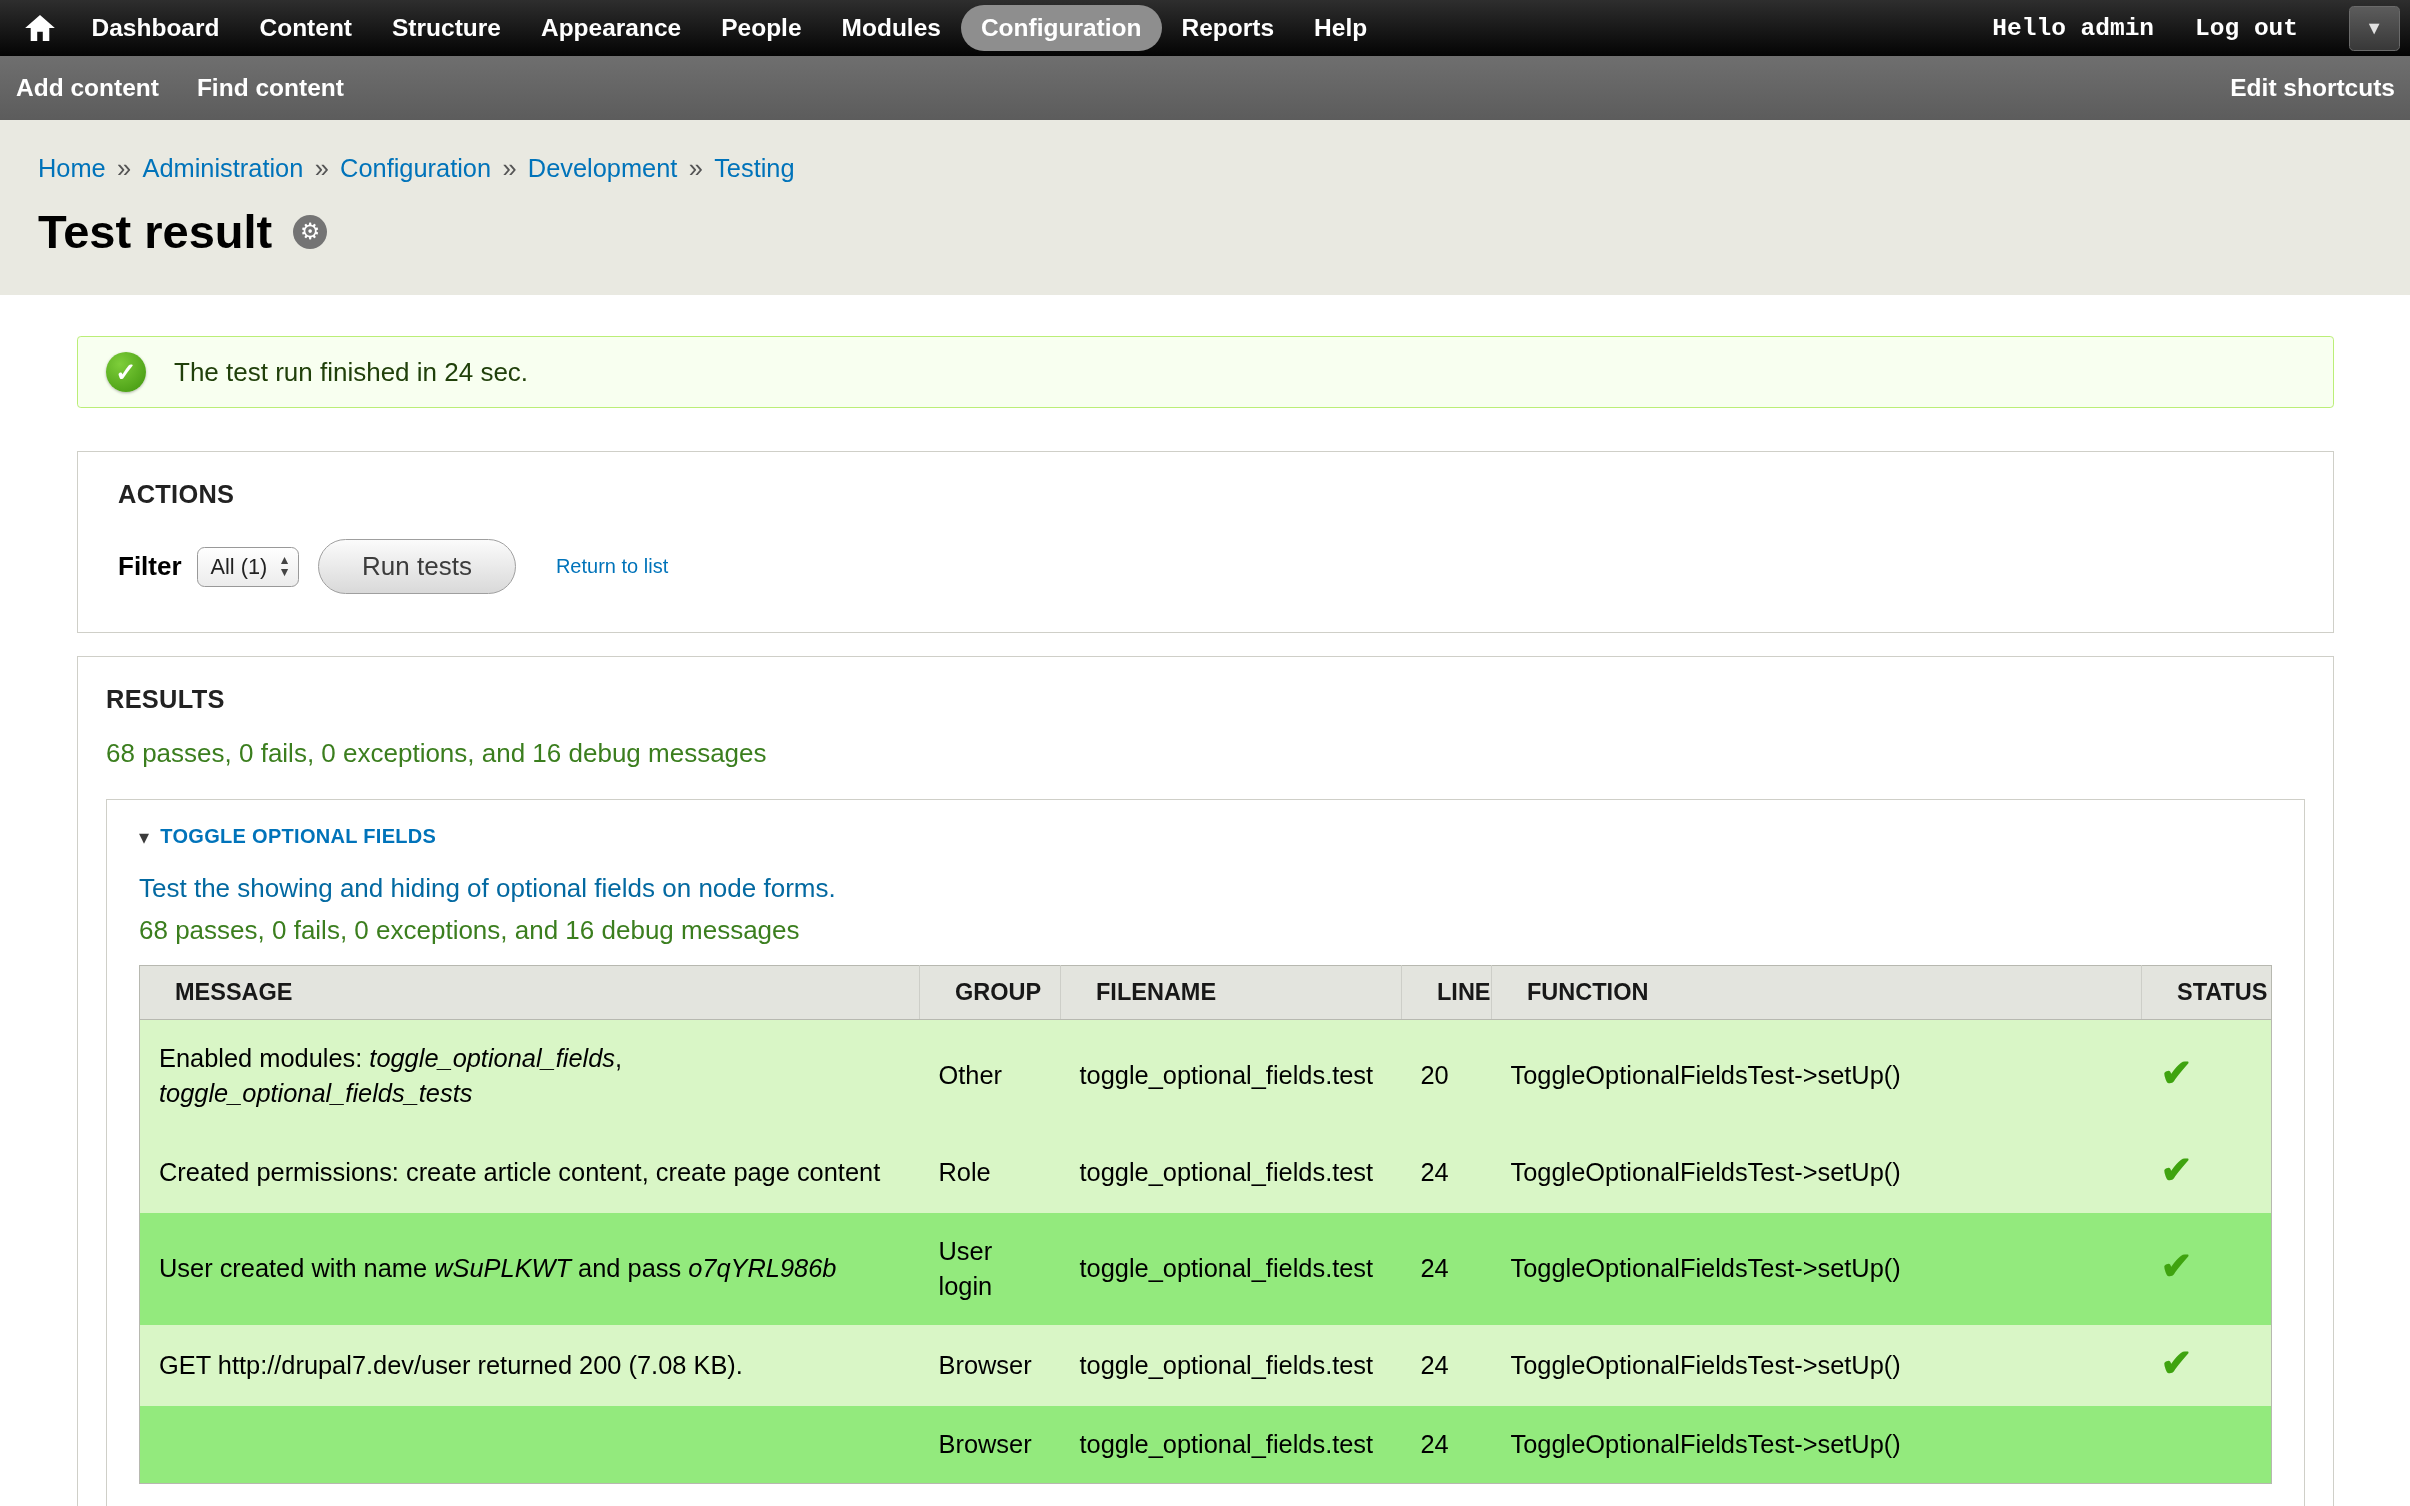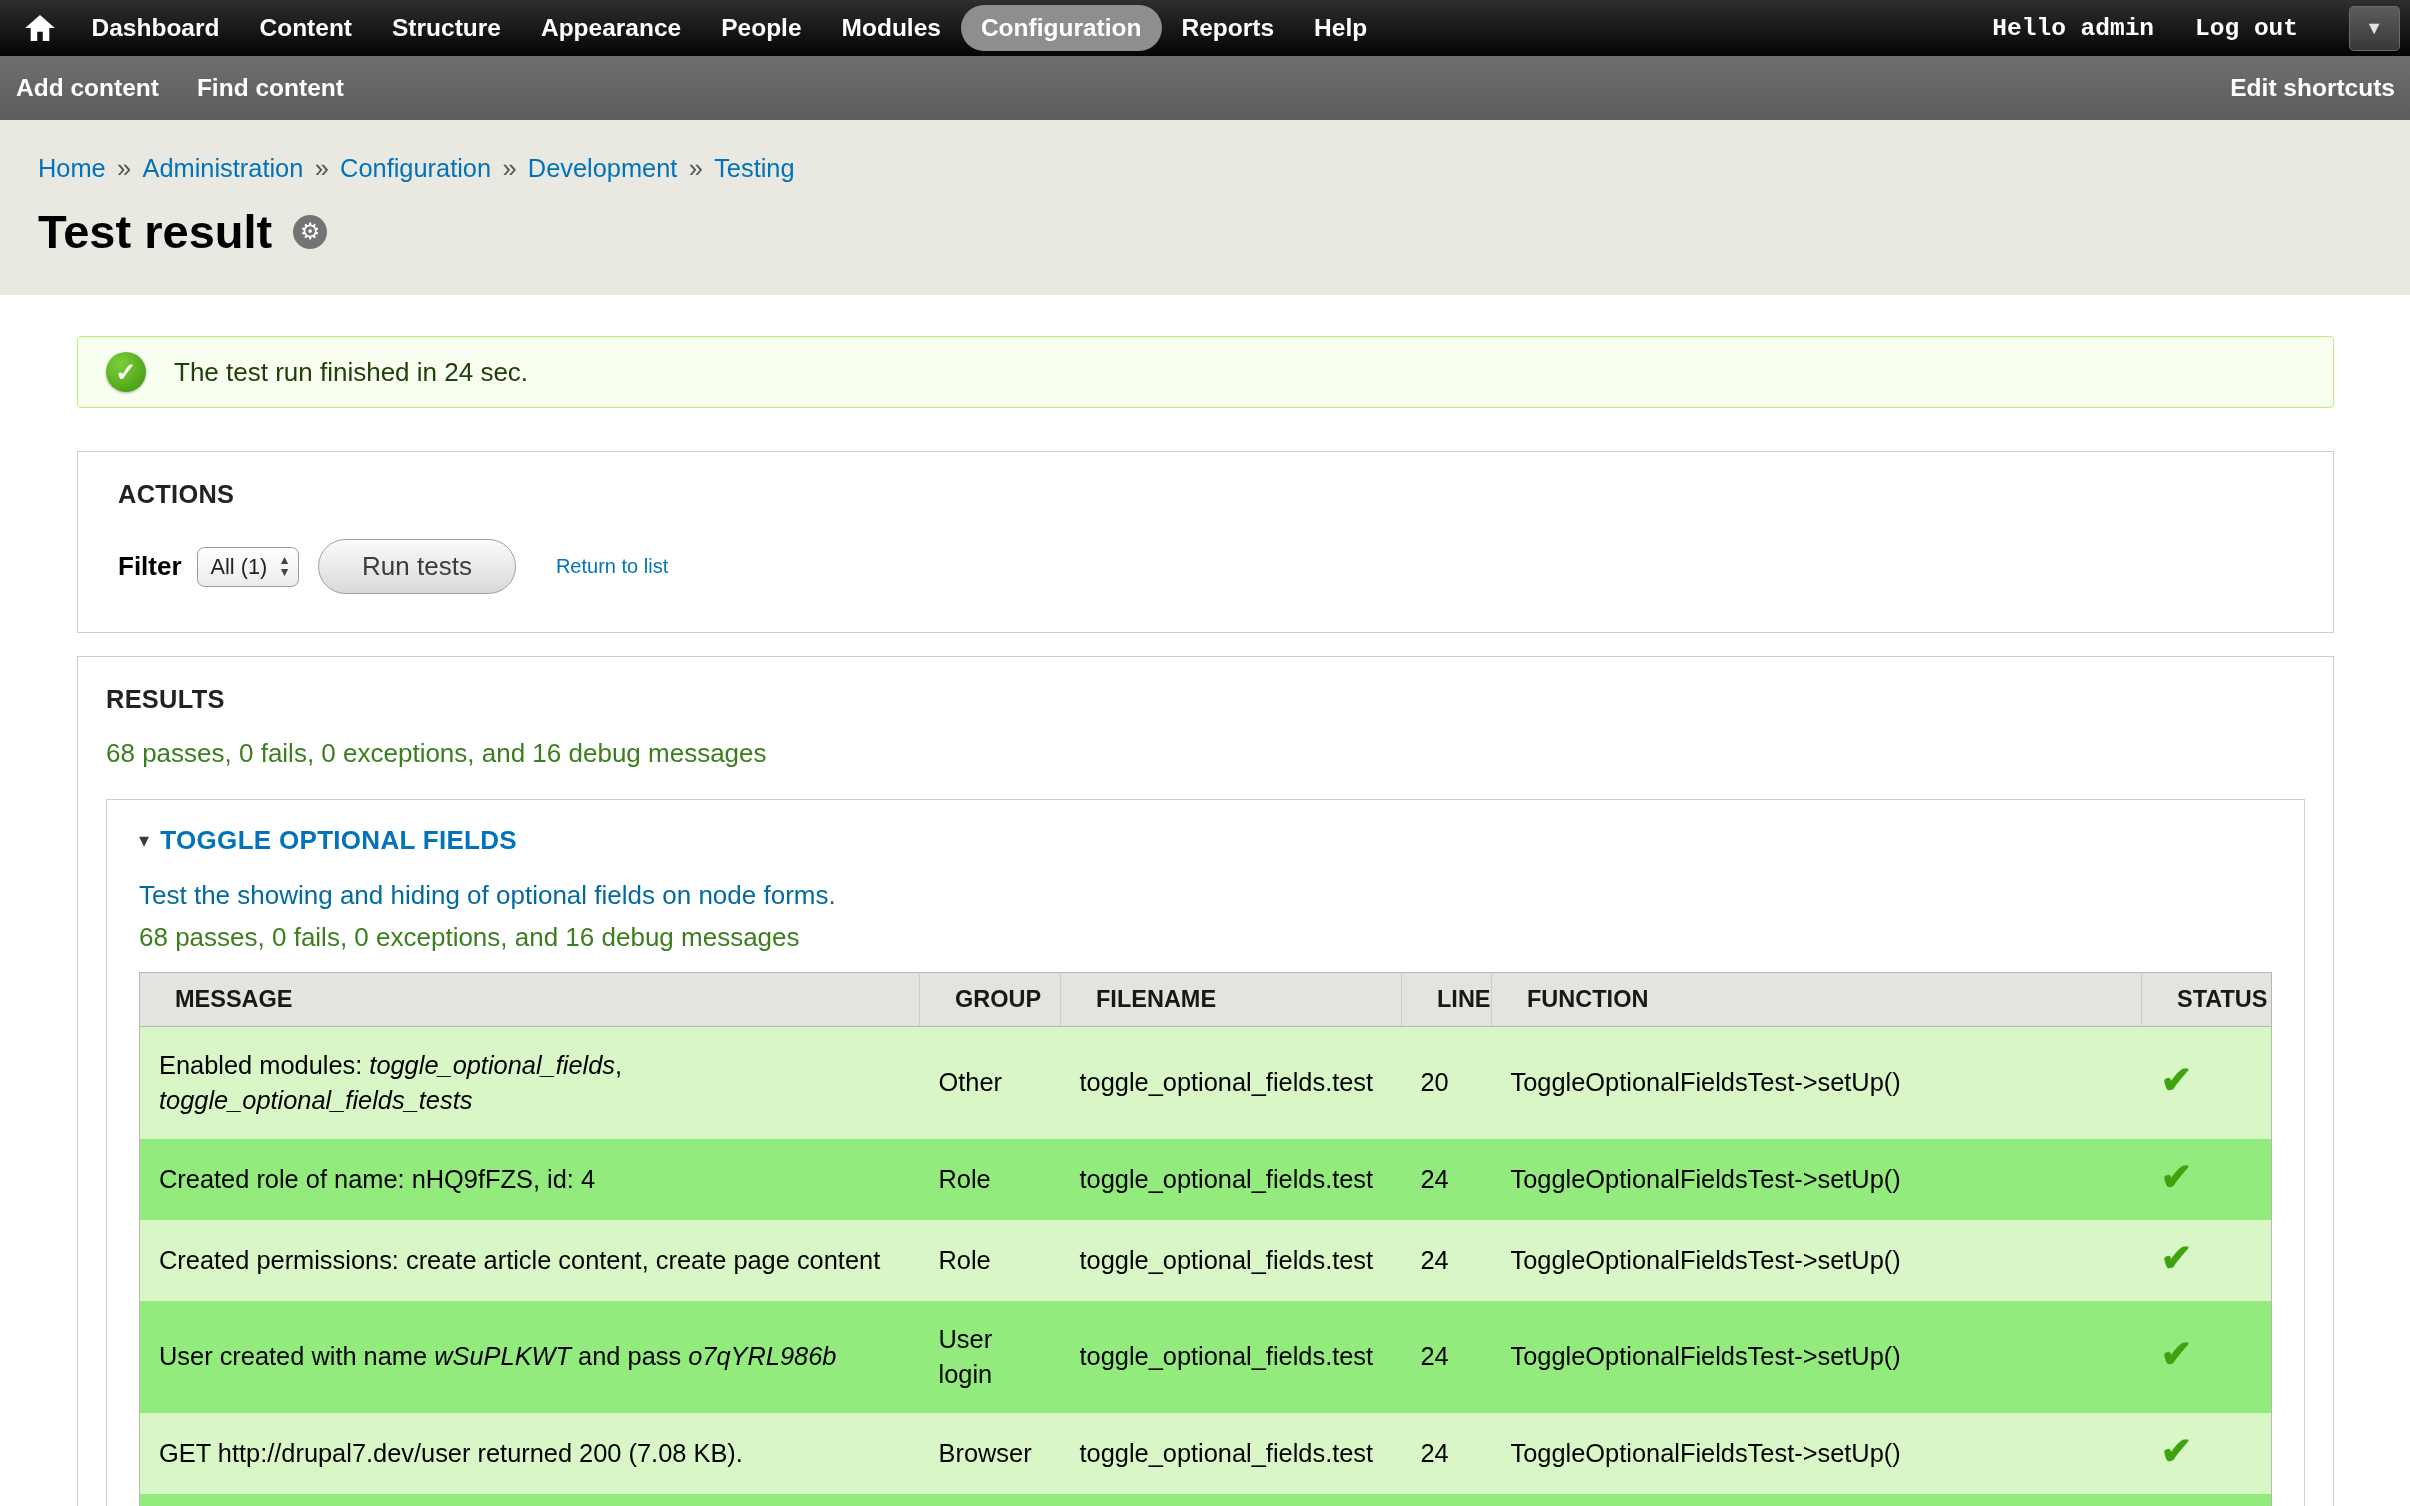--- a/index.html
+++ b/index.html
@@ -107,21 +107,21 @@
     font-size: 26px; color: #3c3c3c; font-family: inherit; cursor: pointer;
   }
   .return-link { margin-left: 40px; color: #0073ba; font-size: 20px; cursor: pointer; }
 
   .panel-results { padding: 28px 28px 56px; min-height: 1036px; }
   .results-summary { margin-top: 24.5px; font-size: 26px; color: #3b7e1e; }
 
   .inner-fieldset { border: 0.9px solid #cfcfc8; margin-top: 30px; padding: 24.5px 32px 38px; }
   .fieldset-legend { display: flex; align-items: center; gap: 11.3px; cursor: pointer; }
   .collapse-arrow { color: #3b3b3b; font-size: 20px; }
-  .fieldset-title { color: #0073ba; font-weight: bold; font-size: 26px; letter-spacing: 0.3px; }
+  .fieldset-title { color: #0073ba; font-weight: bold; font-size: 20px; letter-spacing: 0.3px; }
   .fieldset-desc { margin-top: 24px; font-size: 26px; color: #0369a1; }
   .fieldset-summary { margin-top: 11.3px; margin-bottom: 19px; font-size: 26px; color: #3b7e1e; }
 
   table.results { width: 100%; border-collapse: collapse; table-layout: fixed; border: 0.9px solid #b7b8b0; }
   table.results th {
     background: #e3e4de; font-size: 23.5px; font-weight: bold; color: #181818;
     text-align: left; padding: 13px 35px;
     border-right: 0.9px solid #cdcec8; border-bottom: 0.9px solid #b7b8b0;
   }
   table.results th:last-child { border-right: none; }
@@ -241,28 +241,20 @@
         </thead>
         <tbody>
             <tr class="row-odd">
               <td class="td-message"><span>Enabled modules: </span><em>toggle_optional_fields</em><span>, </span><em>toggle_optional_fields_tests</em></td>
               <td class="td-group">Other</td>
               <td class="td-filename">toggle_optional_fields.test</td>
               <td class="td-line">20</td>
               <td class="td-function">ToggleOptionalFieldsTest-&gt;setUp()</td>
               <td class="td-status"><span class="icon-pass">✔</span></td>
             </tr>
-            <tr class="row-even">
-              <td class="td-message"><span>Created role of name: nHQ9fFZS, id: 4</span></td>
-              <td class="td-group">Role</td>
-              <td class="td-filename">toggle_optional_fields.test</td>
-              <td class="td-line">24</td>
-              <td class="td-function">ToggleOptionalFieldsTest-&gt;setUp()</td>
-              <td class="td-status"><span class="icon-pass">✔</span></td>
-            </tr>
             <tr class="row-odd">
               <td class="td-message"><span>Created permissions: create article content, create page content</span></td>
               <td class="td-group">Role</td>
               <td class="td-filename">toggle_optional_fields.test</td>
               <td class="td-line">24</td>
               <td class="td-function">ToggleOptionalFieldsTest-&gt;setUp()</td>
               <td class="td-status"><span class="icon-pass">✔</span></td>
             </tr>
             <tr class="row-even">
               <td class="td-message"><span>User created with name </span><em>wSuPLKWT</em><span> and pass </span><em>o7qYRL986b</em></td>

